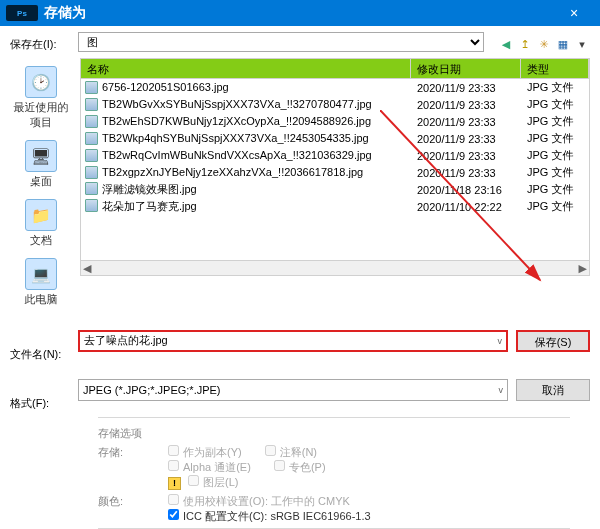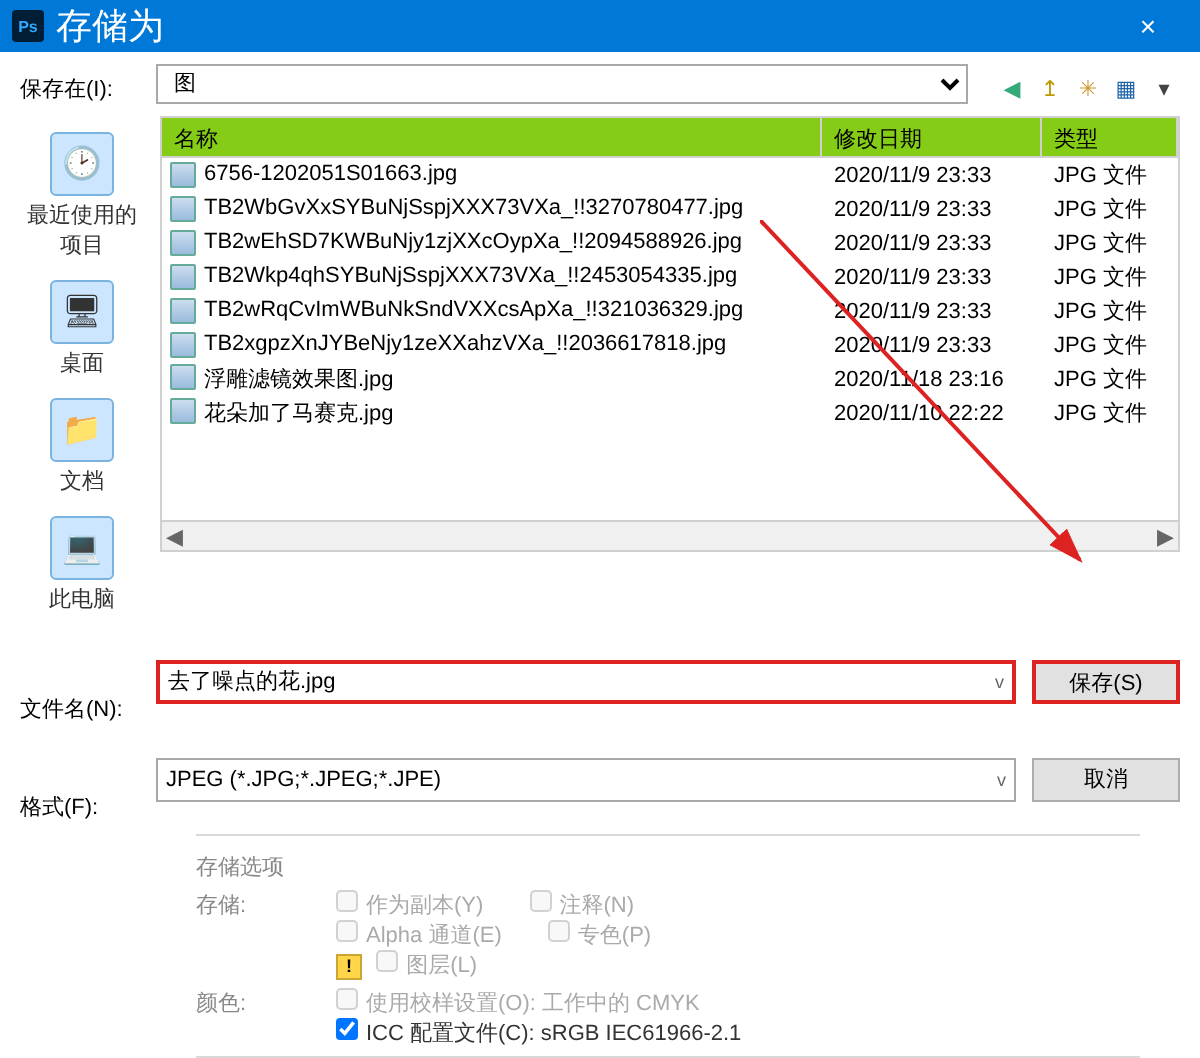--- a/index.html
+++ b/index.html
@@ -1,19 +1,19 @@
 <!DOCTYPE html>
 <html><head>
 <meta charset="utf-8">
 <style>
 * { box-sizing: border-box; margin: 0; padding: 0; font-family: "Microsoft YaHei", Tahoma, sans-serif; font-size: 11px; }
 body { background: #fff; width: 600px; height: 529px; overflow: hidden; position: relative; }
 .titlebar { background: #0078d7; color: #fff; height: 26px; display: flex; align-items: center; padding: 0 6px; }
-.titlebar .ps-logo { width: 16px; height: 16px; background: #001e36; border-radius: 2px; display: flex; align-items: center; justify-content: center; color:#31a8ff; font-size:8px; font-weight:bold; margin-right:6px;}
-.titlebar .title { flex: 1; font-size: 18px; }
+.titlebar .ps-logo { width: 32px; height: 16px; background: #001e36; border-radius: 2px; display: flex; align-items: center; justify-content: center; color:#31a8ff; font-size:8px; font-weight:bold; margin-right:6px;}
+.titlebar .title { flex: 1; font-size: 14px; font-weight: bold; }
 .titlebar .close { width: 40px; text-align: center; font-size: 14px; }
 .toprow { display: flex; align-items: flex-end; padding: 6px 10px; gap: 8px; }
 .toprow .label { width: 60px; }
 .toprow select.folder { flex: 1; height: 20px; border: 1px solid #a9a9a9; background: #fff; padding: 0 4px; }
 .toprow .navicons { display: flex; gap: 3px; margin-left: 6px; }
 .toprow .navicons span { width: 16px; height: 16px; display: inline-flex; align-items:center; justify-content:center; font-size:11px; }
 .mainarea { display: flex; padding: 0 10px; gap: 8px; }
 .sidebar { width: 62px; display: flex; flex-direction: column; align-items: center; gap: 10px; padding-top: 8px; }
 .sidebar .sbitem { width: 56px; text-align: center; font-size: 10px; color: #333; }
 .sidebar .sbitem .ico { width: 32px; height: 32px; margin: 0 auto 2px; background: #cde6ff; border: 1px solid #7ab3e0; border-radius: 3px; display:flex; align-items:center; justify-content:center; font-size:16px;}
@@ -216,21 +216,21 @@
     </div>
     <div class="optrow">
       <div class="optlbl">颜色:</div>
       <div class="optbody">
         <label class="cb">
             <input type="checkbox" disabled="" style="">
             <span>使用校样设置(O): 工作中的 CMYK</span>
           </label><br>
         <label class="cb on">
             <input type="checkbox" checked="" style="">
-            <span>ICC 配置文件(C): sRGB IEC61966-2.1</span>
+            <span>ICC 配置文件(C): sRGB IEC61966-1.3</span>
           </label>
       </div>
     </div>
     <div class="optrow" style="border-top:1px solid #d8d8d8; padding-top:6px;">
       <div class="optlbl"></div>
       <div class="optbody" style="display:flex; gap:88px;">
         <label class="cb">
             <input type="checkbox" disabled="" style="">
             <span>缩览图(I)</span>
           </label>

